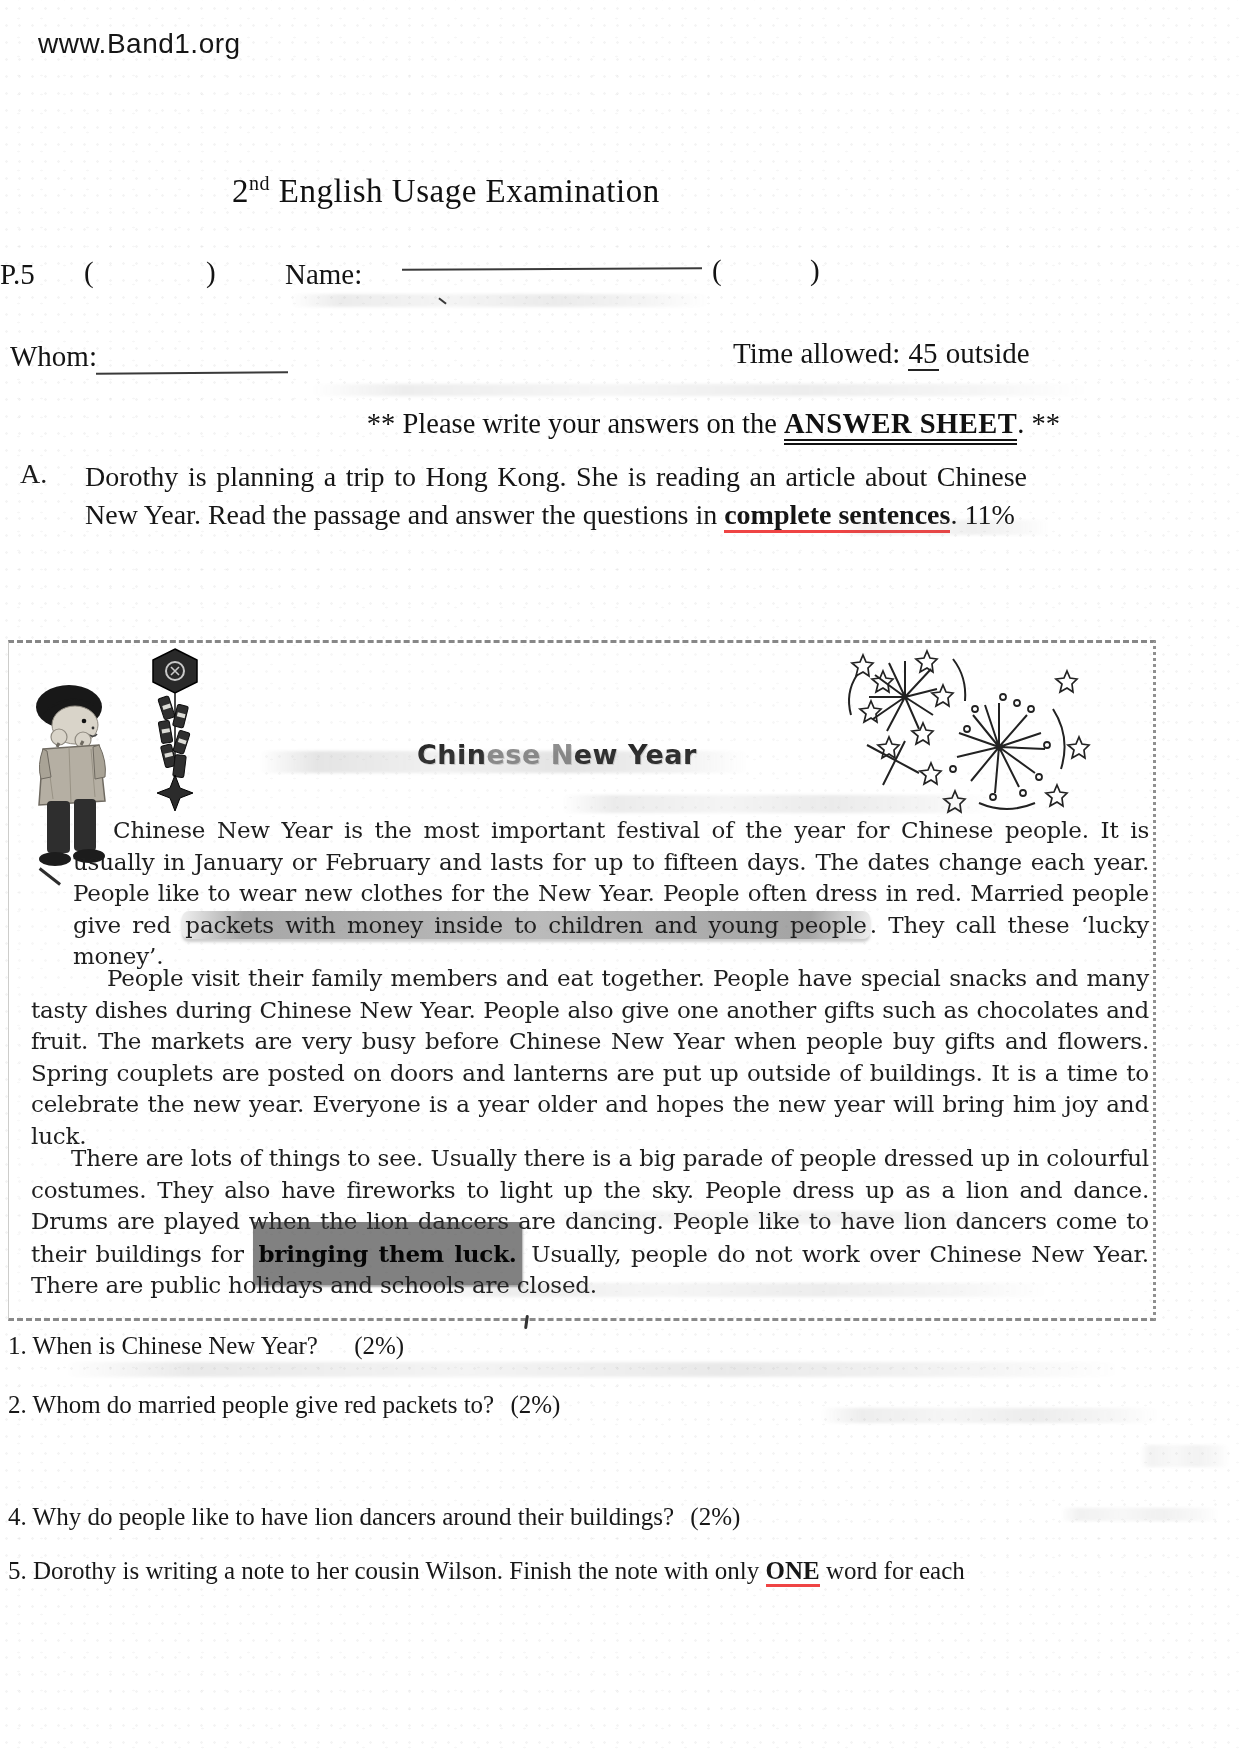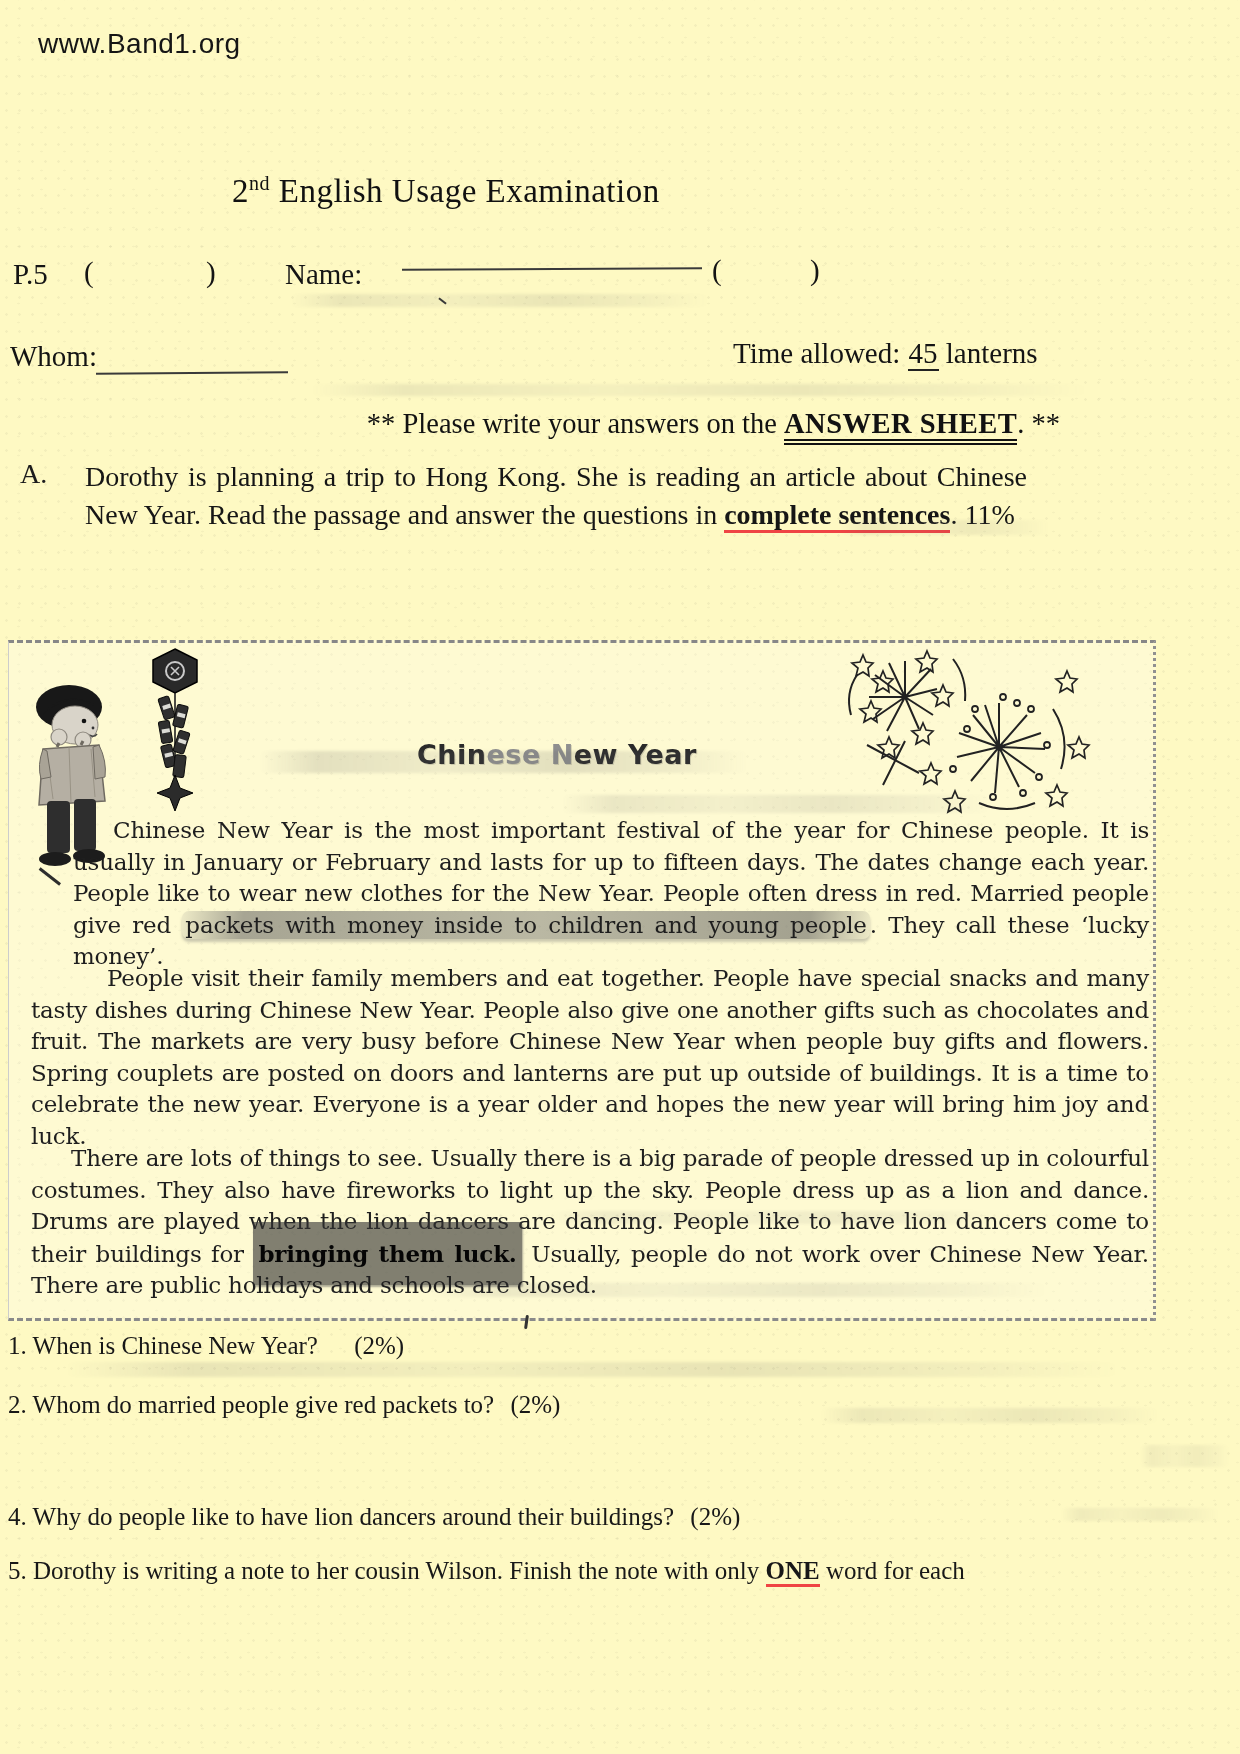--- a/index.html
+++ b/index.html
@@ -1,18 +1,18 @@
 <!DOCTYPE html>
 <html><head>
 <meta charset="utf-8">
 <style>
   html,body{margin:0;padding:0;background:#e8e8e8;}
   #page{
     position:relative;width:1240px;height:1754px;margin:0 auto;
-    background:#fef9c3;overflow:hidden;
+    background:#ffffff;overflow:hidden;
     font-family:"Liberation Serif",serif;color:#1c1c1c;
   }
   
   #page::before{
     content:"";position:absolute;inset:0;pointer-events:none;
     background-image:
       radial-gradient(rgba(0,0,0,.045) 1px, transparent 1.3px),
       radial-gradient(rgba(0,0,0,.035) 1px, transparent 1.3px);
     background-size:13px 17px, 23px 19px;
     background-position:0 0, 7px 9px;
@@ -65,35 +65,35 @@
 </style>
 </head>
 <body>
 
 <div id="page">
 
   <div class="abs watermark">www.Band1.org</div>
 
   <div class="abs doc-title"><span>2</span><sup>nd</sup><span> English Usage Examination</span></div>
 
-  <div class="abs hdr" style="left:13px;top:258px;text-align:center;">P.5</div>
+  <div class="abs hdr" style="left:0;top:258px;text-align:center;">P.5</div>
   <div class="abs hdr" style="left:84px;top:256px;">(</div>
   <div class="abs hdr" style="left:206px;top:256px;">)</div>
   <div class="abs hdr" style="left:285px;top:258px;">Name:</div>
   <div class="blankline" style="left:402px;top:268px;width:300px;transform:rotate(-.3deg);"></div>
   <div class="tickmark" style="left:438px;top:300px;"></div>
   <div class="abs hdr" style="left:712px;top:254px;">(</div>
   <div class="abs hdr" style="left:810px;top:254px;">)</div>
 
   <div class="abs hdr" style="left:10px;top:340px;">Whom:</div>
   <div class="blankline" style="left:96px;top:372px;width:192px;transform:rotate(-.4deg);"></div>
   <div class="abs hdr" style="left:733px;top:337px;">
     <span>Time allowed:</span>
     <span class="ul45">45</span>
-    <span>lanterns</span>
+    <span>outside</span>
   </div>
 
   <div class="abs notice"><span>** Please write your answers on the </span><span class="strong">ANSWER SHEET</span><span>. **</span></div>
 
   <div class="abs secA-label">A.</div>
   <div class="abs secA-body"><span>Dorothy is planning a trip to Hong Kong. She is reading an article about Chinese New Year. Read the passage and answer the questions in </span><span class="bold-ul">complete sentences</span><span>. 11%</span></div>
 
   <div class="abs pbox">
 
     <div class="abs" style="left:8px;top:36px;">

